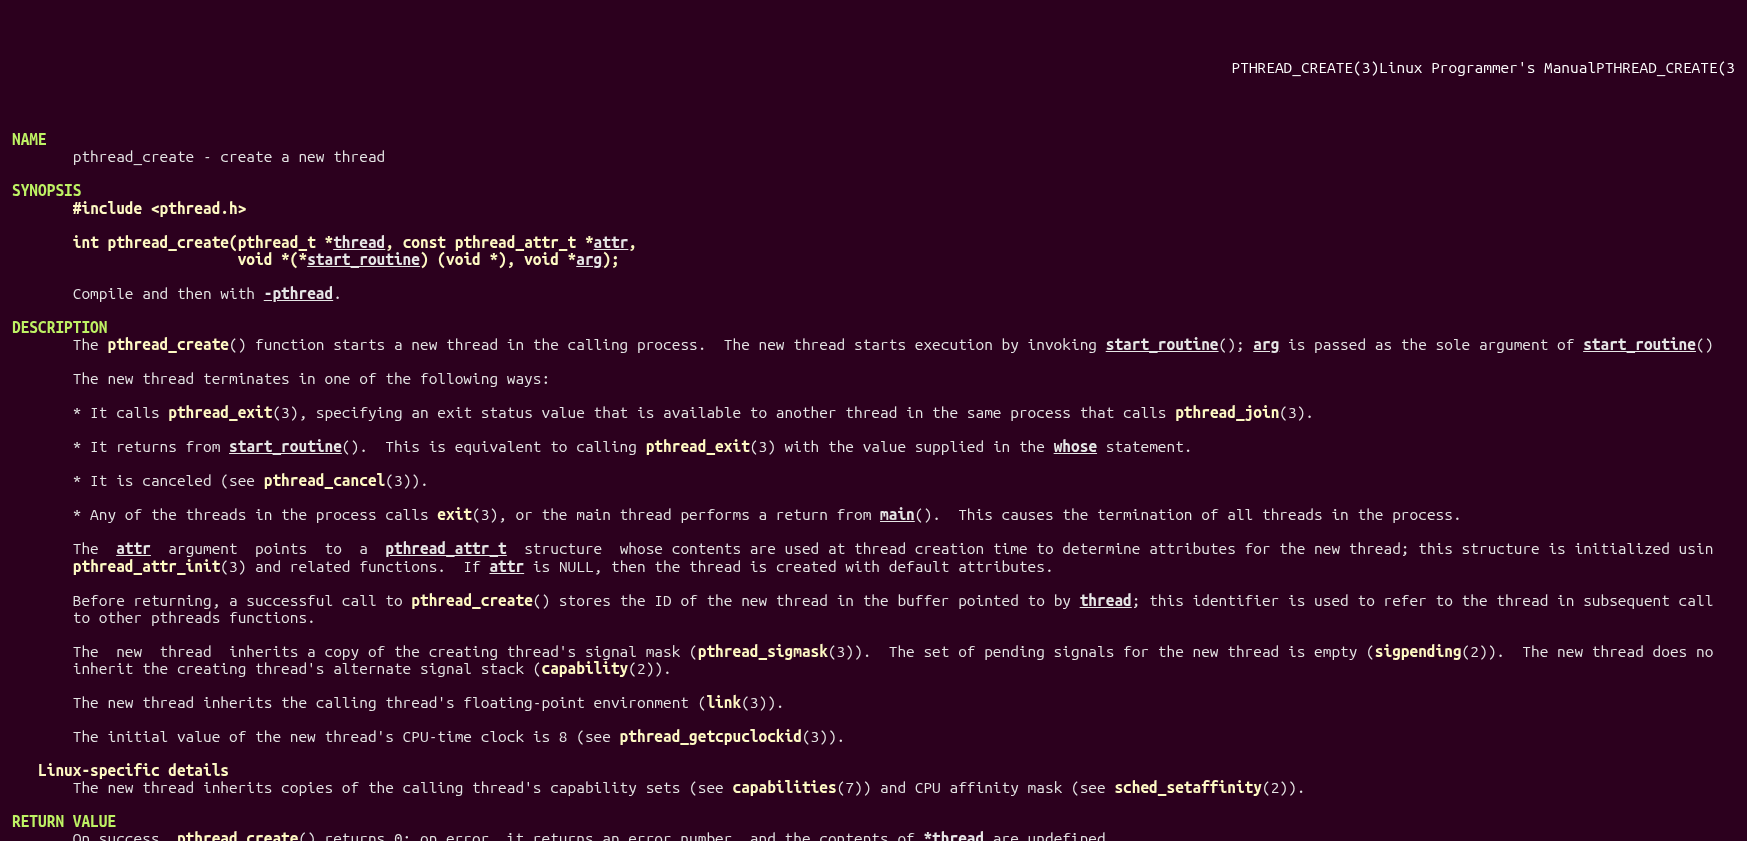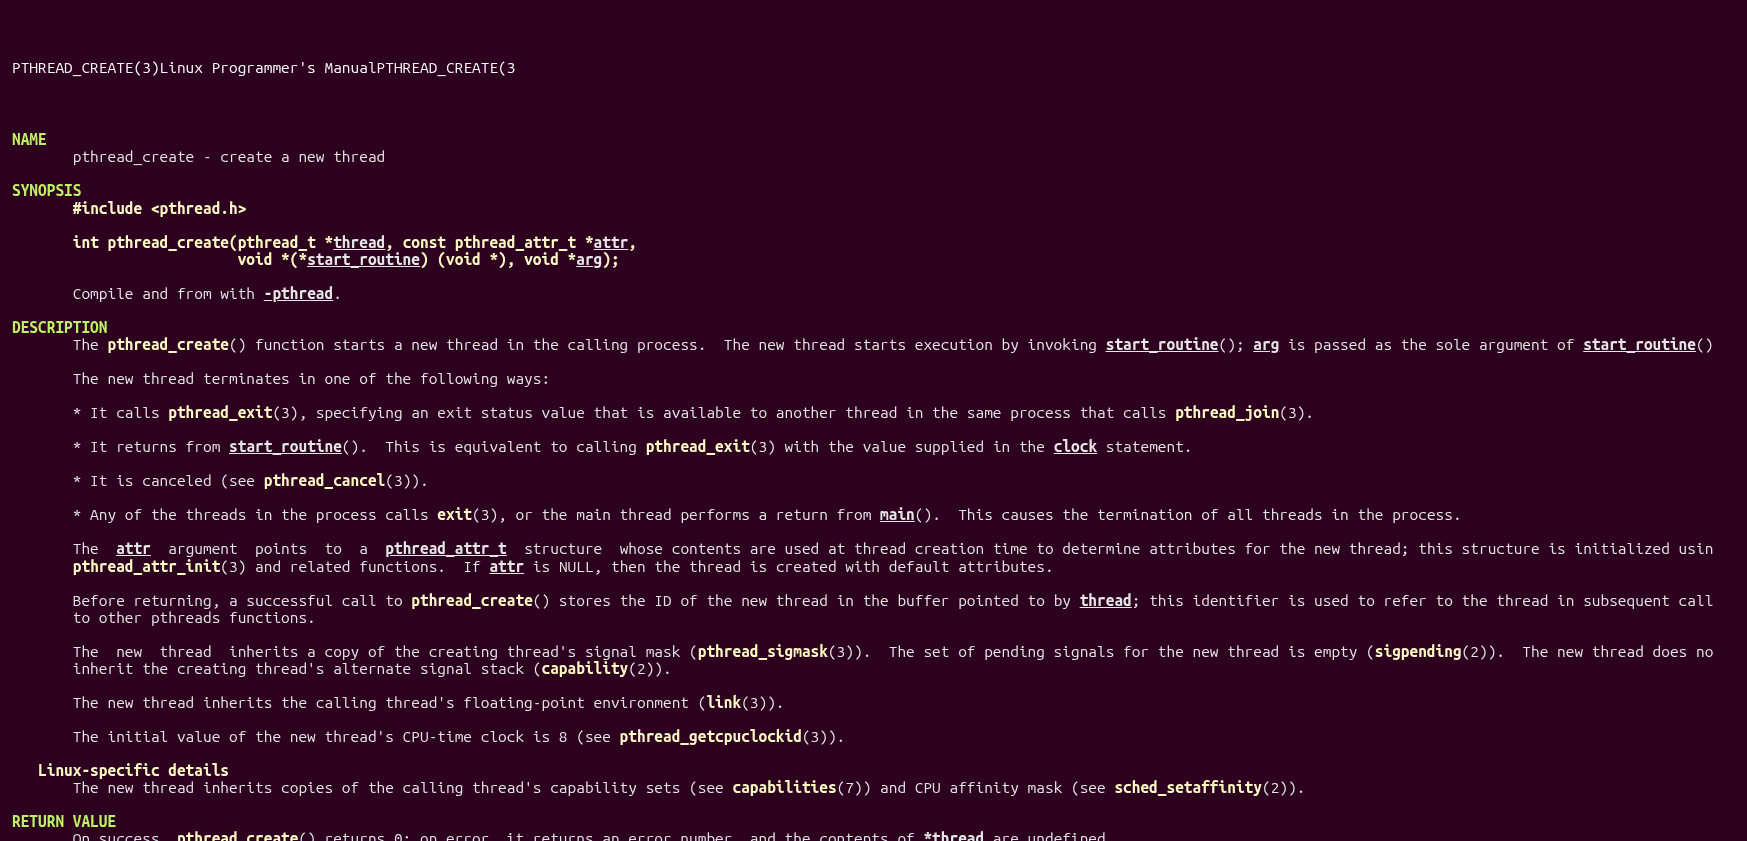--- a/index.html
+++ b/index.html
@@ -5,21 +5,21 @@
   html,body{margin:0;padding:0;width:1747px;height:841px;overflow:hidden;}
   body{
     background:#2c001e;
     color:#e6e6e6;
     font-family:"Ubuntu Mono","DejaVu Sans Mono","Liberation Mono",monospace;
     font-size:15.5px;
     line-height:1.1;
     white-space:pre;
   }
   .header{
-    display:flex;justify-content:flex-start;
+    display:flex;justify-content:flex-end;
     padding:8px 12px 4px 12px;
     color:#ffffff;
   }
   .content{padding:0 12px 0 12px;}
   .b{font-weight:bold;color:#fef9c3;}
   .u{text-decoration:underline;font-weight:bold;}
   .sec{color:#bef264;font-weight:bold;}
 </style>
 </head>
 <body>
@@ -34,30 +34,30 @@
 <div class="content">
 <span class="sec">NAME</span>
 <span>       pthread_create - create a new thread</span>
 
 <span class="sec">SYNOPSIS</span>
 <span>       </span><span class="b">#include &lt;pthread.h&gt;</span>
 
 <span>       </span><span class="b">int pthread_create(pthread_t *</span><span class="u">thread</span><span class="b">, const pthread_attr_t *</span><span class="u">attr</span><span class="b">,</span>
 <span>                          </span><span class="b">void *(*</span><span class="u">start_routine</span><span class="b">) (void *), void *</span><span class="u">arg</span><span class="b">);</span>
 
-<span>       Compile and from with </span><span class="u">-pthread</span><span>.</span>
+<span>       Compile and then with </span><span class="u">-pthread</span><span>.</span>
 
 <span class="sec">DESCRIPTION</span>
 <span>       The </span><span class="b">pthread_create</span><span>() function starts a new thread in the calling process.  The new thread starts execution by invoking </span><span class="u">start_routine</span><span>(); </span><span class="u">arg</span><span> is passed as the sole argument of </span><span class="u">start_routine</span><span>()</span>
 
 <span>       The new thread terminates in one of the following ways:</span>
 
 <span>       * It calls </span><span class="b">pthread_exit</span><span>(3), specifying an exit status value that is available to another thread in the same process that calls </span><span class="b">pthread_join</span><span>(3).</span>
 
-<span>       * It returns from </span><span class="u">start_routine</span><span>().  This is equivalent to calling </span><span class="b">pthread_exit</span><span>(3) with the value supplied in the </span><span class="u">clock</span><span> statement.</span>
+<span>       * It returns from </span><span class="u">start_routine</span><span>().  This is equivalent to calling </span><span class="b">pthread_exit</span><span>(3) with the value supplied in the </span><span class="u">whose</span><span> statement.</span>
 
 <span>       * It is canceled (see </span><span class="b">pthread_cancel</span><span>(3)).</span>
 
 <span>       * Any of the threads in the process calls </span><span class="b">exit</span><span>(3), or the main thread performs a return from </span><span class="u">main</span><span>().  This causes the termination of all threads in the process.</span>
 
 <span>       The  </span><span class="u">attr</span><span>  argument  points  to  a  </span><span class="u">pthread_attr_t</span><span>  structure  whose contents are used at thread creation time to determine attributes for the new thread; this structure is initialized usin</span>
 <span>       </span><span class="b">pthread_attr_init</span><span>(3) and related functions.  If </span><span class="u">attr</span><span> is NULL, then the thread is created with default attributes.</span>
 
 <span>       Before returning, a successful call to </span><span class="b">pthread_create</span><span>() stores the ID of the new thread in the buffer pointed to by </span><span class="u">thread</span><span>; this identifier is used to refer to the thread in subsequent call</span>
 <span>       to other pthreads functions.</span>

